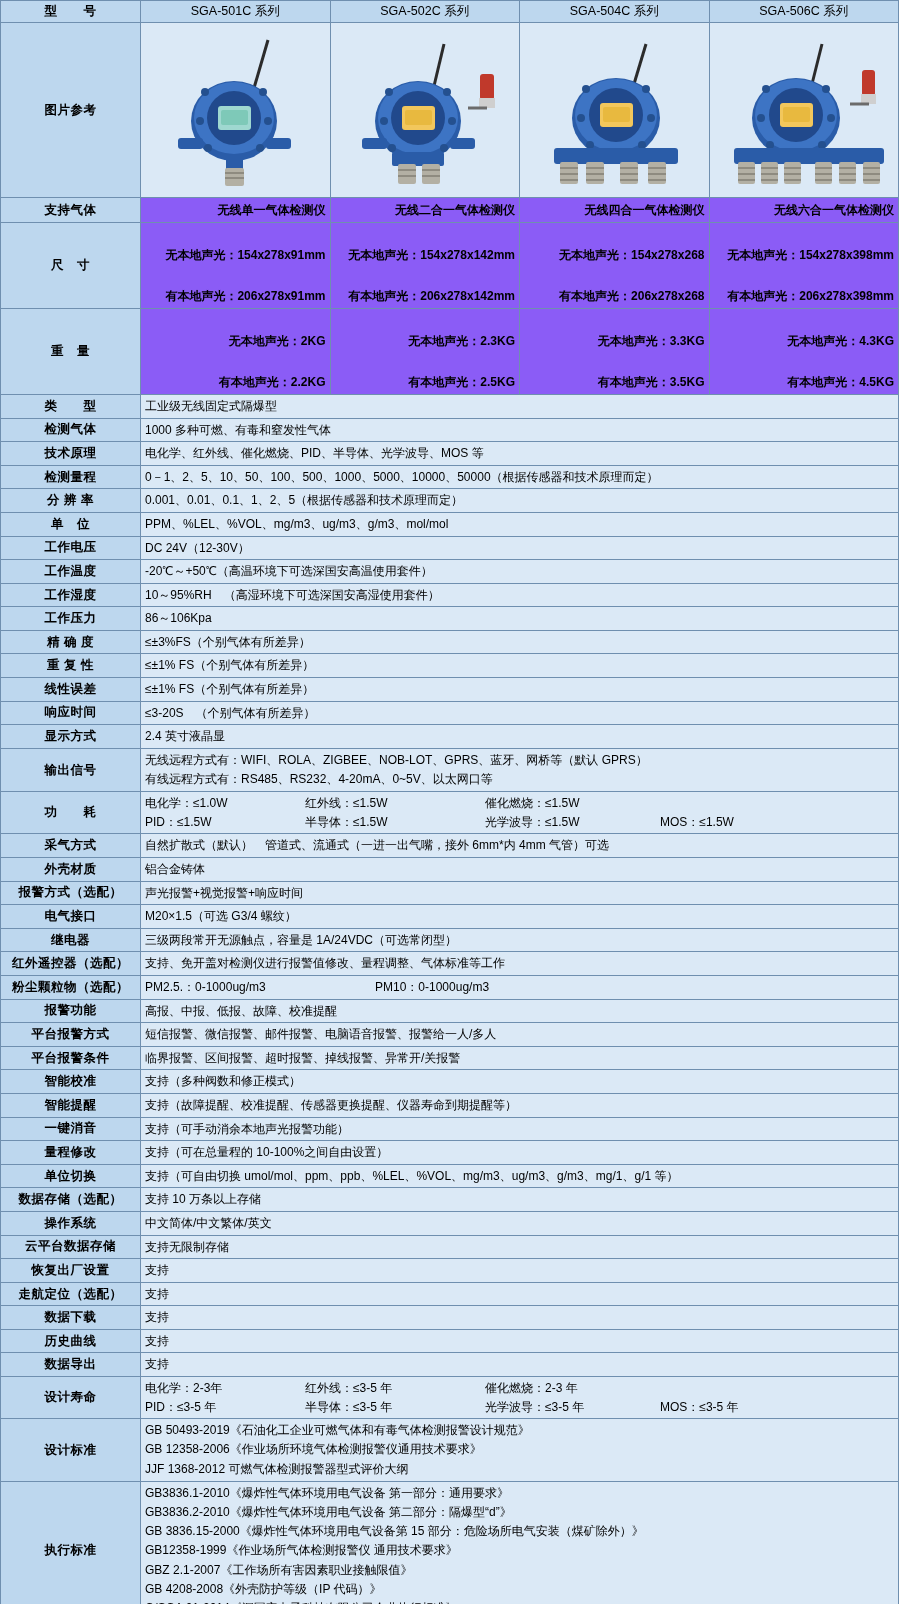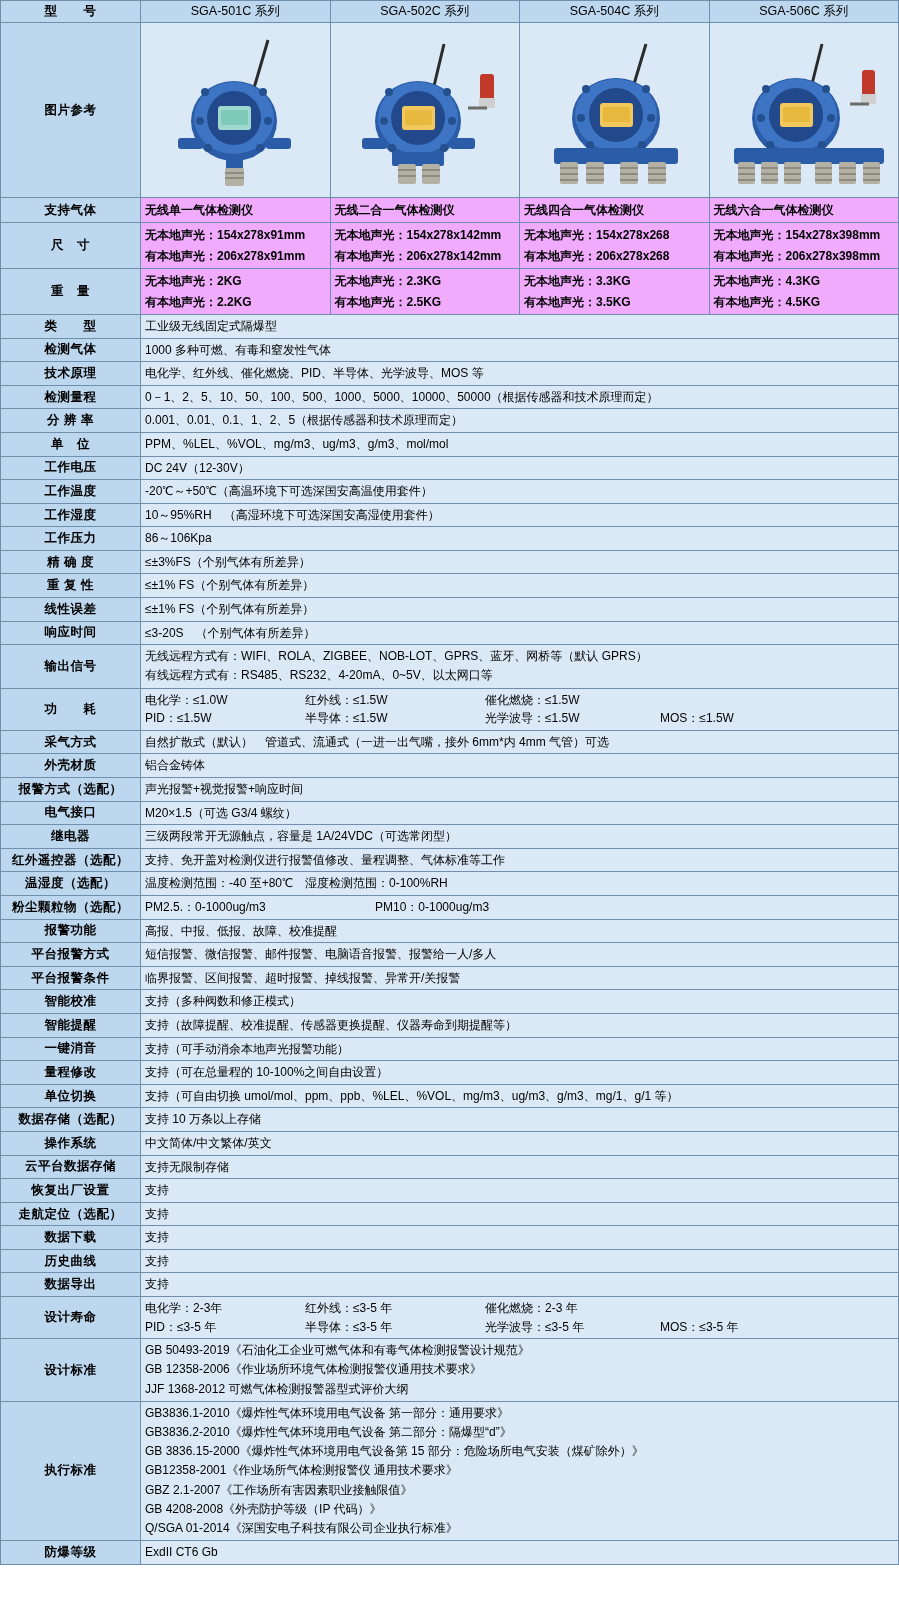--- a/index.html
+++ b/index.html
@@ -38,33 +38,33 @@
     font-size: 12.5px;
   }
   .val {
     background: #dbe9f6;
     text-align: left;
     padding-left: 6px;
     font-size: 12px;
     line-height: 1.55;
   }
   .valc {
-    background: #f0abfc;
-    text-align: left;
+    background: #8b5cf6;
+    text-align: right;
     font-size: 12px;
     line-height: 1.7;
     font-weight: bold;
   }
   .imgcell {
     background: #dbe9f6;
     text-align: center;
     padding: 4px 0;
     height: 175px;
   }
-  .two-line div { white-space: nowrap; }
+  .two-line div { white-space: nowrap; margin-top: 20px; }
   .cols2 { display: flex; }
   .cols2 > div { white-space: nowrap; }
   .multi div { line-height: 1.6; white-space: nowrap; }
 
   
   .dev { position: relative; width: 100%; height: 168px; }
   .dev svg { display: block; margin: 0 auto; }
 </style>
 </head>
 <body>
@@ -332,20 +332,24 @@
     <td class="val" colspan="4">≤±1% FS（个别气体有所差异）</td>
   </tr>
   <tr>
     <td class="lbl">线性误差</td>
     <td class="val" colspan="4">≤±1% FS（个别气体有所差异）</td>
   </tr>
   <tr>
     <td class="lbl">响应时间</td>
     <td class="val" colspan="4">≤3-20S　（个别气体有所差异）</td>
   </tr>
+  <tr>
+    <td class="lbl">显示方式</td>
+    <td class="val" colspan="4">2.4 英寸液晶显</td>
+  </tr>
 
   <tr>
     <td class="lbl">输出信号</td>
     <td class="val multi" colspan="4">
       <div>无线远程方式有：WIFI、ROLA、ZIGBEE、NOB-LOT、GPRS、蓝牙、网桥等（默认 GPRS）</div>
       <div>有线远程方式有：RS485、RS232、4-20mA、0~5V、以太网口等</div>
     </td>
   </tr>
 
   <tr>
@@ -382,24 +386,20 @@
     <td class="val" colspan="4">M20×1.5（可选 G3/4 螺纹）</td>
   </tr>
   <tr>
     <td class="lbl">继电器</td>
     <td class="val" colspan="4">三级两段常开无源触点，容量是 1A/24VDC（可选常闭型）</td>
   </tr>
   <tr>
     <td class="lbl">红外遥控器（选配）</td>
     <td class="val" colspan="4">支持、免开盖对检测仪进行报警值修改、量程调整、气体标准等工作</td>
   </tr>
-  <tr>
-    <td class="lbl">温湿度（选配）</td>
-    <td class="val" colspan="4">温度检测范围：-40 至+80℃　湿度检测范围：0-100%RH</td>
-  </tr>
 
   <tr>
     <td class="lbl">粉尘颗粒物（选配）</td>
     <td class="val" colspan="4">
       <div class="cols2">
         <div style="width:230px">PM2.5.：0-1000ug/m3</div>
         <div>PM10：0-1000ug/m3</div>
       </div>
     </td>
   </tr>
@@ -494,21 +494,21 @@
       <div>JJF 1368-2012 可燃气体检测报警器型式评价大纲</div>
     </td>
   </tr>
 
   <tr>
     <td class="lbl">执行标准</td>
     <td class="val multi" colspan="4">
       <div>GB3836.1-2010《爆炸性气体环境用电气设备 第一部分：通用要求》</div>
       <div>GB3836.2-2010《爆炸性气体环境用电气设备 第二部分：隔爆型“d”》</div>
       <div>GB 3836.15-2000《爆炸性气体环境用电气设备第 15 部分：危险场所电气安装（煤矿除外）》</div>
-      <div>GB12358-2001《作业场所气体检测报警仪 通用技术要求》</div>
+      <div>GB12358-1999《作业场所气体检测报警仪 通用技术要求》</div>
       <div>GBZ 2.1-2007《工作场所有害因素职业接触限值》</div>
       <div>GB 4208-2008《外壳防护等级（IP 代码）》</div>
       <div>Q/SGA 01-2014《深国安电子科技有限公司企业执行标准》</div>
     </td>
   </tr>
 
   <tr>
     <td class="lbl">防爆等级</td>
     <td class="val" colspan="4">ExdII CT6 Gb</td>
   </tr>

